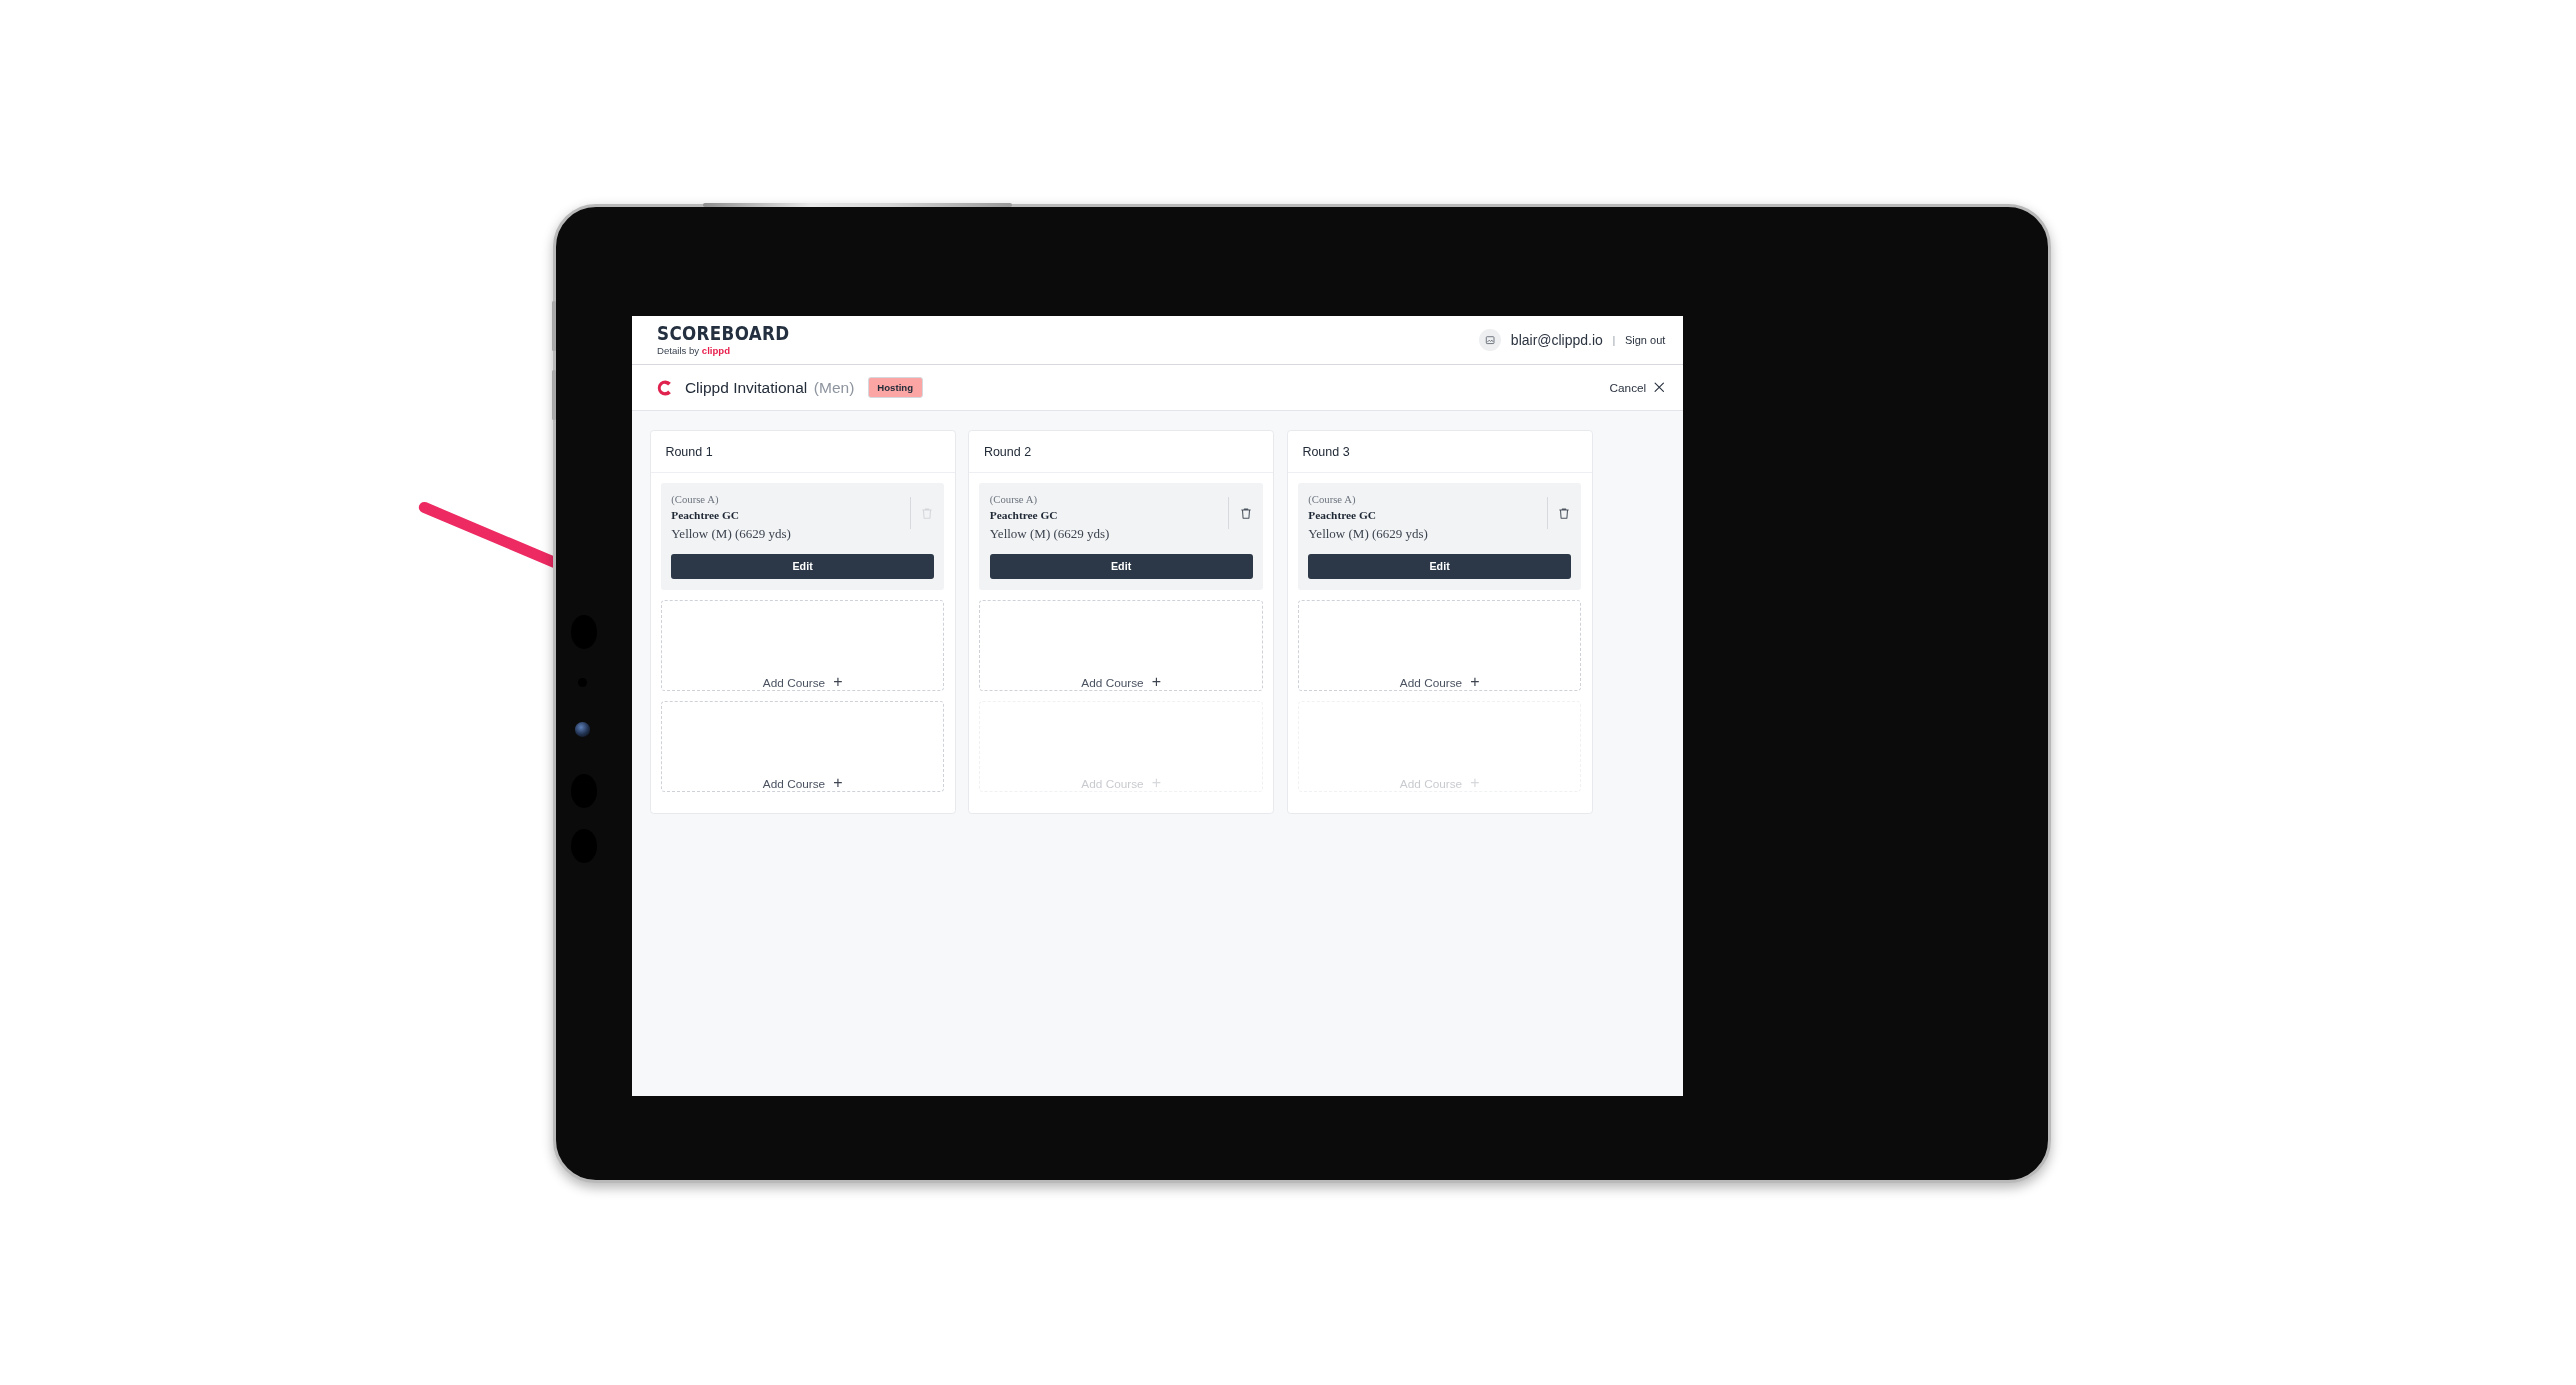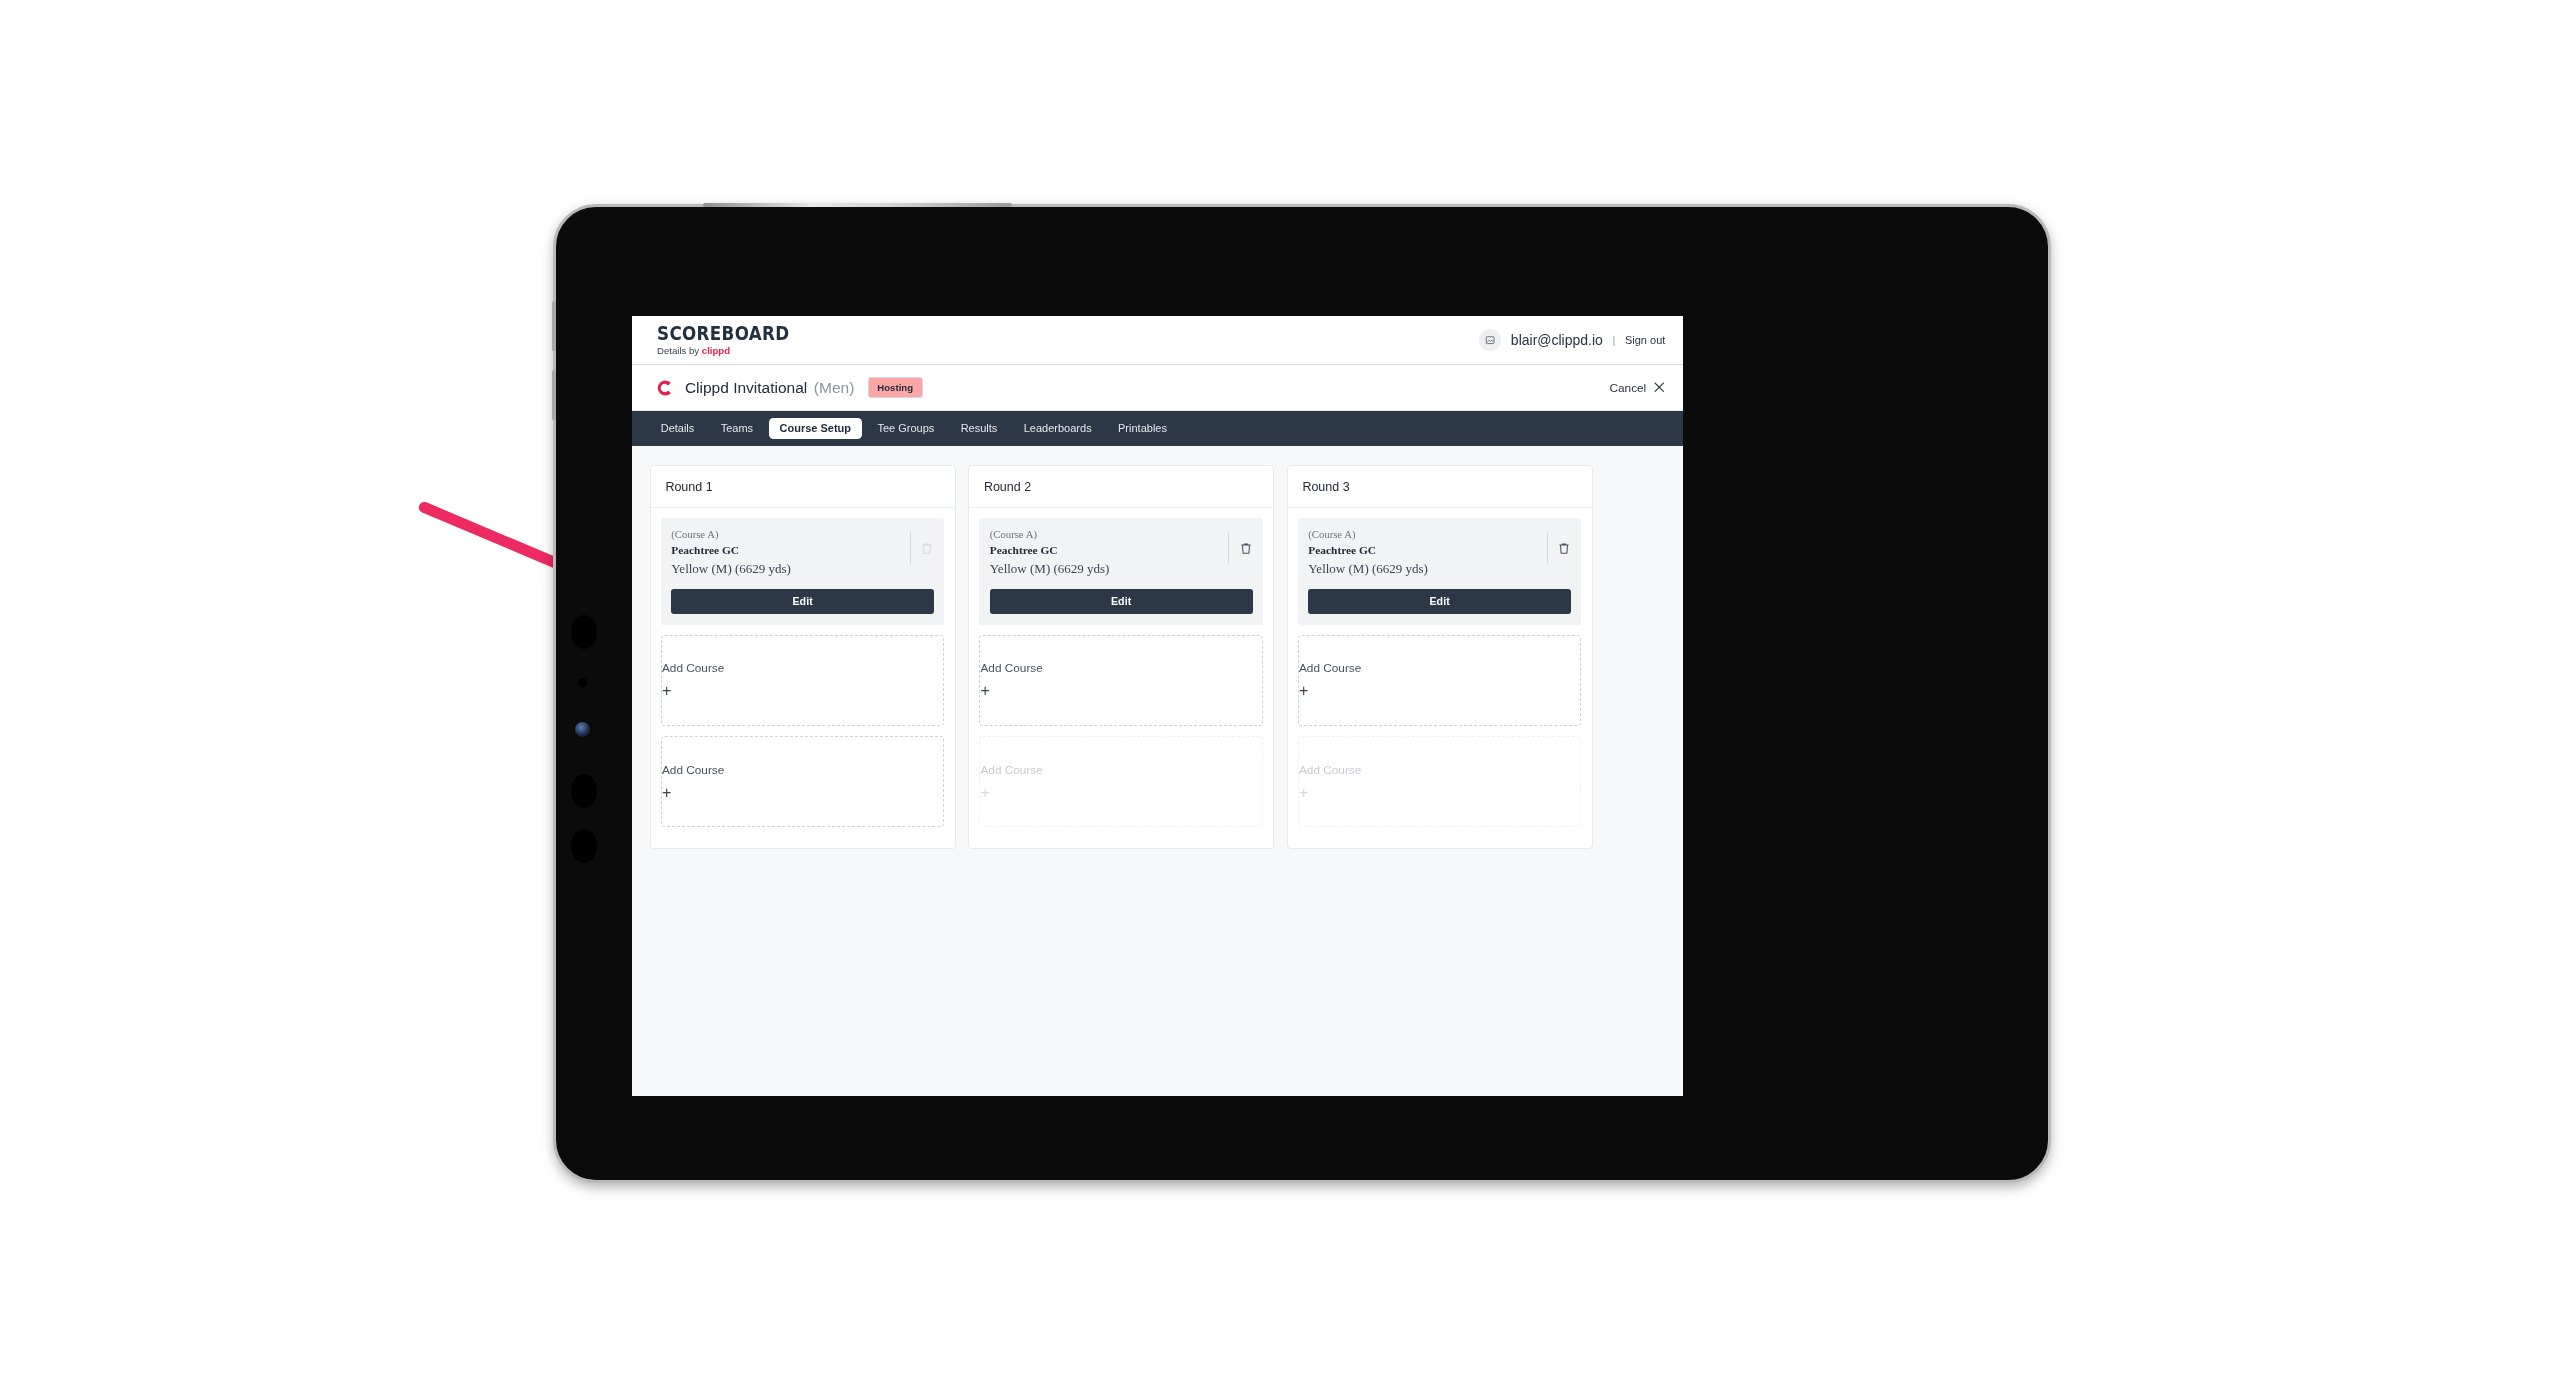--- a/index.html
+++ b/index.html
@@ -159,22 +159,22 @@
   .trash.disabled { opacity:0.18; }
 
   .edit-btn {
     margin-top:11.8px; width:100%; height:25px; background:#2c3847; color:#fff;
     border:none; border-radius:2.9px; font-size:10.7px; font-weight:700;
     font-family:"Liberation Sans", sans-serif; letter-spacing:0.1px;
   }
 
   .add-course {
     height: 91px; border:1.2px dashed #ced2d8; border-radius:3.7px; background:#fff;
-    display:flex; align-items:flex-start; justify-content:center; gap:8px;
-    margin-bottom:10.3px; color:#4a5260; font-size:11.8px;flex-direction:column;
+    display:flex; align-items:flex-end; justify-content:center; gap:8px;
+    margin-bottom:10.3px; color:#4a5260; font-size:11.8px;
   }
   .add-course.faded { opacity:0.30; }
   .plus { font-size:16px; line-height:1; color:#3d4450; font-weight:300; }
   .add-course.faded .plus { color:#7b828c; }
 </style>
 </head>
 <body>
 
 <div id="stage">
 
@@ -223,29 +223,20 @@
       <span class="t-gender">(Men)</span>
       <span class="hosting-chip">Hosting</span>
       <div class="cancel-wrap">
         <span class="cancel-text">Cancel</span>
         <svg width="12.5" height="12.5" viewBox="0 0 24 24">
           <path d="M4 4 L20 20 M20 4 L4 20" stroke="#2b3340" stroke-width="2.2" stroke-linecap="round"></path>
         </svg>
       </div>
     </div>
 
-    <div class="tabbar">
-      <div class="tab">Details</div>
-      <div class="tab">Teams</div>
-      <div class="tab active">Course Setup</div>
-      <div class="tab">Tee Groups</div>
-      <div class="tab">Results</div>
-      <div class="tab">Leaderboards</div>
-      <div class="tab">Printables</div>
-    </div>
 
     <div class="content">
 
       <div class="round-col">
         <div class="round-head">Round 1</div>
         <div class="round-body">
           <div class="course-card">
             <div class="cc-top">
               <div class="cc-info">
                 <div class="cc-label">(Course A)</div>

